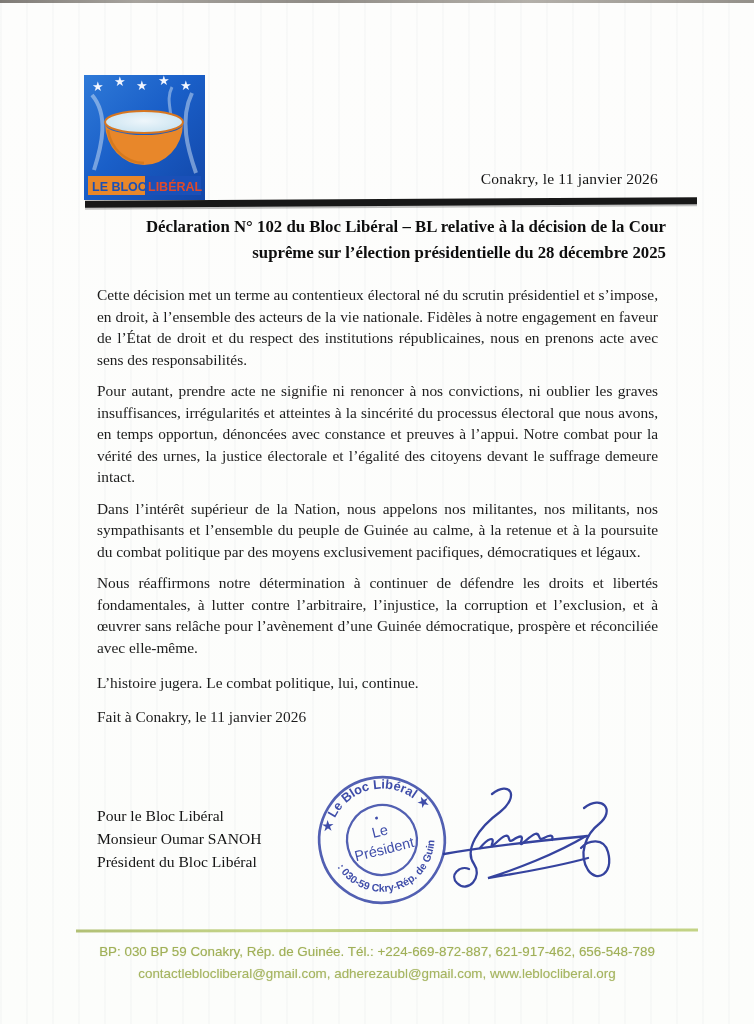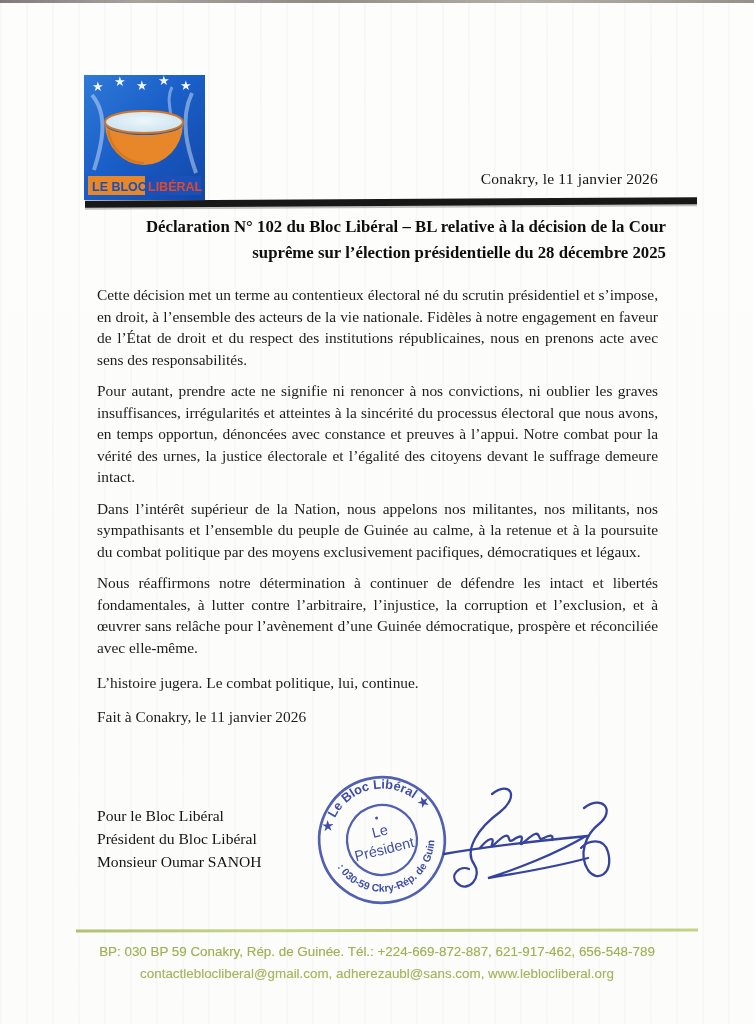--- a/index.html
+++ b/index.html
@@ -121,29 +121,29 @@
 
   <div class="doc-title">
     <span>Déclaration N° 102 du Bloc Libéral – BL relative à la décision de la Cour</span><br>
     <span>suprême sur l’élection présidentielle du 28 décembre 2025</span>
   </div>
 
   <div class="content">
     <p>Cette décision met un terme au contentieux électoral né du scrutin présidentiel et s’impose, en droit, à l’ensemble des acteurs de la vie nationale. Fidèles à notre engagement en faveur de l’État de droit et du respect des institutions républicaines, nous en prenons acte avec sens des responsabilités.</p>
     <p>Pour autant, prendre acte ne signifie ni renoncer à nos convictions, ni oublier les graves insuffisances, irrégularités et atteintes à la sincérité du processus électoral que nous avons, en temps opportun, dénoncées avec constance et preuves à l’appui. Notre combat pour la vérité des urnes, la justice électorale et l’égalité des citoyens devant le suffrage demeure intact.</p>
     <p>Dans l’intérêt supérieur de la Nation, nous appelons nos militantes, nos militants, nos sympathisants et l’ensemble du peuple de Guinée au calme, à la retenue et à la poursuite du combat politique par des moyens exclusivement pacifiques, démocratiques et légaux.</p>
-    <p>Nous réaffirmons notre détermination à continuer de défendre les intact et libertés fondamentales, à lutter contre l’arbitraire, l’injustice, la corruption et l’exclusion, et à œuvrer sans relâche pour l’avènement d’une Guinée démocratique, prospère et réconciliée avec elle-même.</p>
+    <p>Nous réaffirmons notre détermination à continuer de défendre les droits et libertés fondamentales, à lutter contre l’arbitraire, l’injustice, la corruption et l’exclusion, et à œuvrer sans relâche pour l’avènement d’une Guinée démocratique, prospère et réconciliée avec elle-même.</p>
     <p class="closing">L’histoire jugera. Le combat politique, lui, continue.</p>
     <p class="place-date">Fait à Conakry, le 11 janvier 2026</p>
   </div>
 
   <div class="signatory">
     <div>Pour le Bloc Libéral</div>
+    <div>Monsieur Oumar SANOH</div>
     <div>Président du Bloc Libéral</div>
-    <div>Monsieur Oumar SANOH</div>
   </div>
 
   <div class="stamp">
     <svg width="144" height="144" viewBox="0 0 140 140">
       <defs>
         <path id="arcTop" d="M 20.7,58 A 51,51 0 0 1 119.3,58" fill="none"></path>
         <path id="arcBottom" d="M 20.6,82 A 51,51 0 0 0 119.4,82" fill="none"></path>
       </defs>
       <circle cx="70" cy="70" r="61" fill="none" stroke="#2f3fa3" stroke-width="2.6" opacity=".9"></circle>
       <circle cx="70" cy="70" r="34" fill="none" stroke="#2f3fa3" stroke-width="2.2" opacity=".9"></circle>
@@ -167,16 +167,16 @@
         <path d="M8,76 C55,68 110,62 152,58"></path>
         <path d="M150,58 C120,76 78,92 52,100 C90,94 130,86 152,80"></path>
         <path d="M148,30 C166,16 180,32 163,46 C150,56 142,76 152,92 C161,105 178,96 172,74 C168,59 152,62 145,70"></path>
       </g>
     </svg>
   </div>
 
   <div class="footer-divider"></div>
   <div class="footer">
     <div class="line1">BP: 030 BP 59 Conakry, Rép. de Guinée. Tél.: +224-669-872-887, 621-917-462, 656-548-789</div>
-    <div class="line2">contactleblocliberal@gmail.com, adherezaubl@sans.com, www.leblocliberal.org</div>
+    <div class="line2">contactleblocliberal@gmail.com, adherezaubl@gmail.com, www.leblocliberal.org</div>
   </div>
 
 </div>
 
 </body></html>

